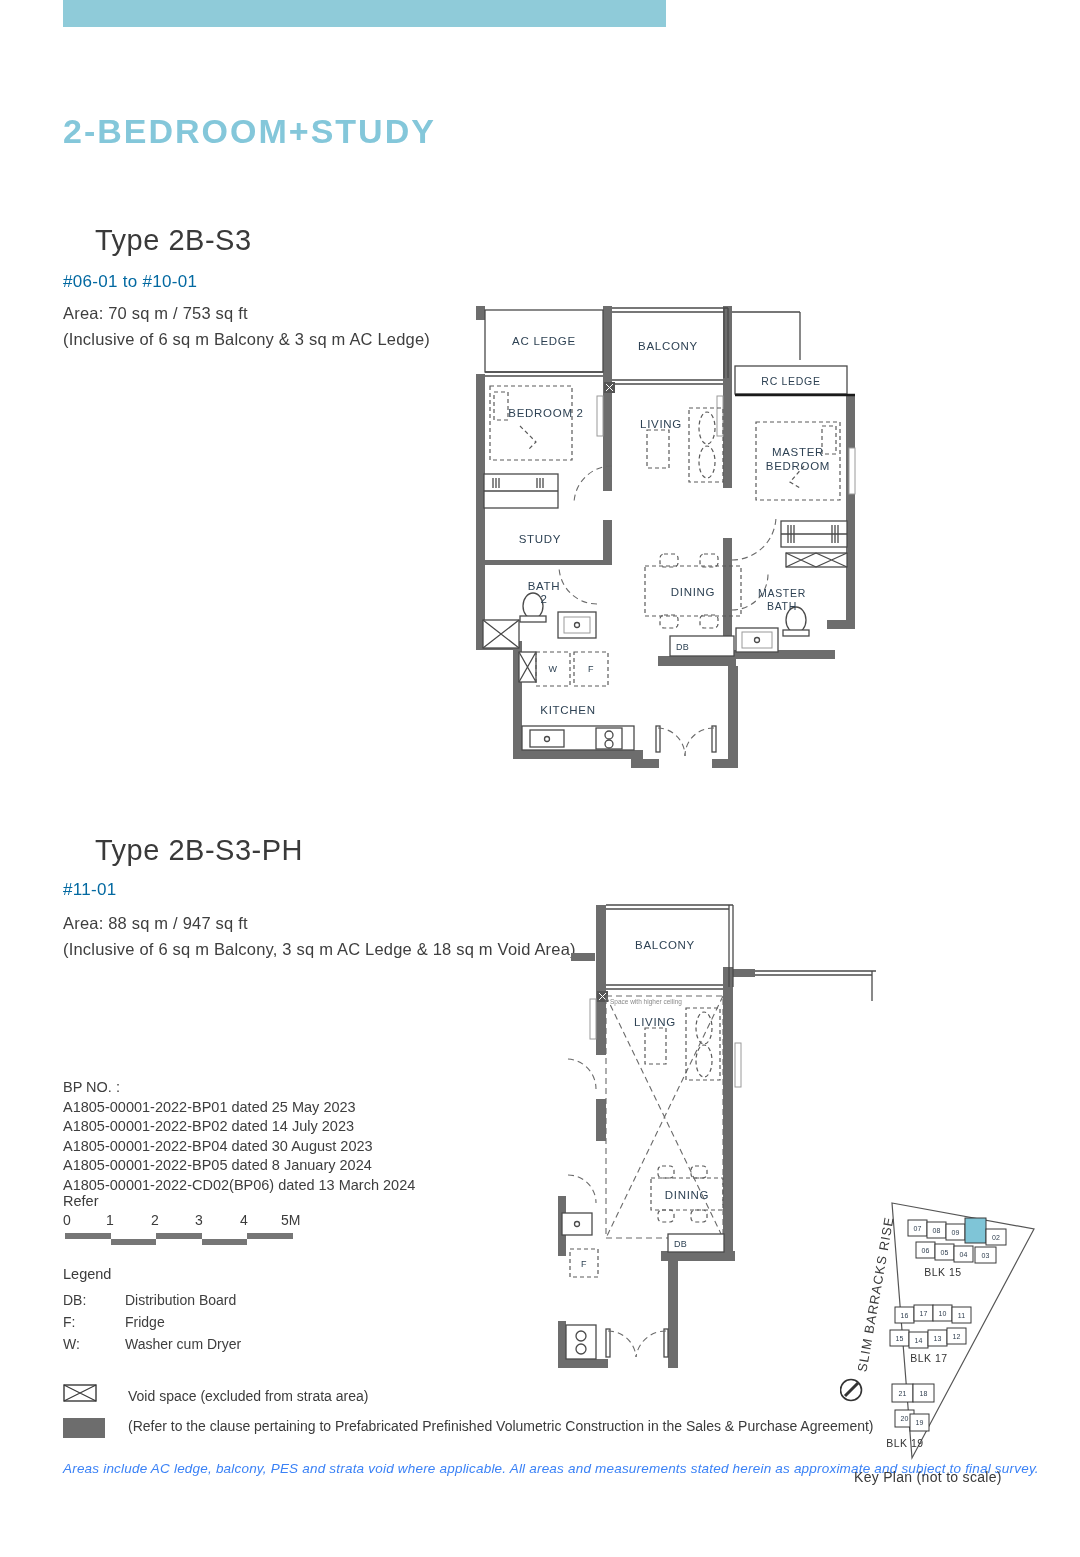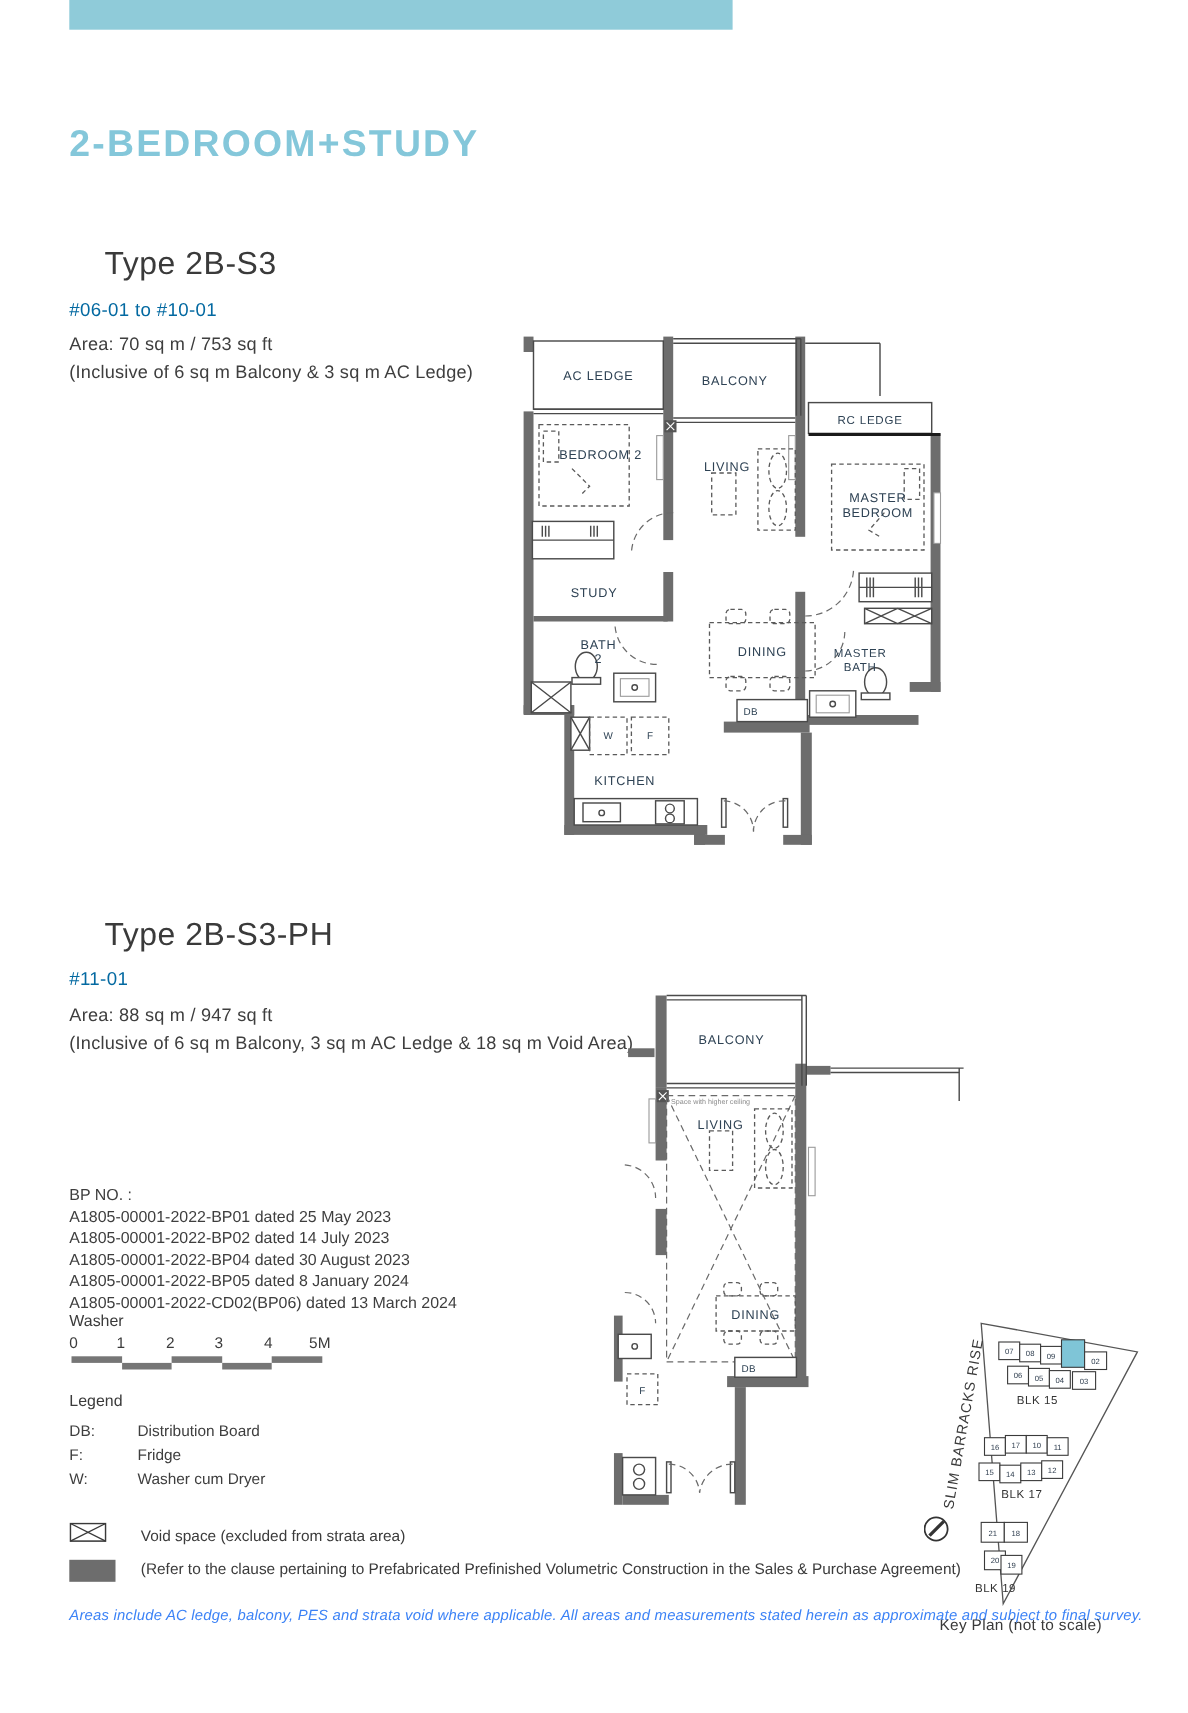--- a/index.html
+++ b/index.html
@@ -320,21 +320,21 @@
 
   <div class="abs bp">
     <div>BP NO. :</div>
     <div>A1805-00001-2022-BP01 dated 25 May 2023</div>
     <div>A1805-00001-2022-BP02 dated 14 July 2023</div>
     <div>A1805-00001-2022-BP04 dated 30 August 2023</div>
     <div>A1805-00001-2022-BP05 dated 8 January 2024</div>
     <div>A1805-00001-2022-CD02(BP06) dated 13 March 2024</div>
   </div>
 
-  <div class="abs scale-label">Washer</div>
+  <div class="abs scale-label">Refer</div>
   <div class="abs scale-ticks">
     <span style="left:0">0</span>
     <span style="left:43px">1</span>
     <span style="left:88px">2</span>
     <span style="left:132px">3</span>
     <span style="left:177px">4</span>
     <span style="left:218px">5M</span>
   </div>
   <div class="abs scale-bars">
     <div style="left:0;top:0"></div>

